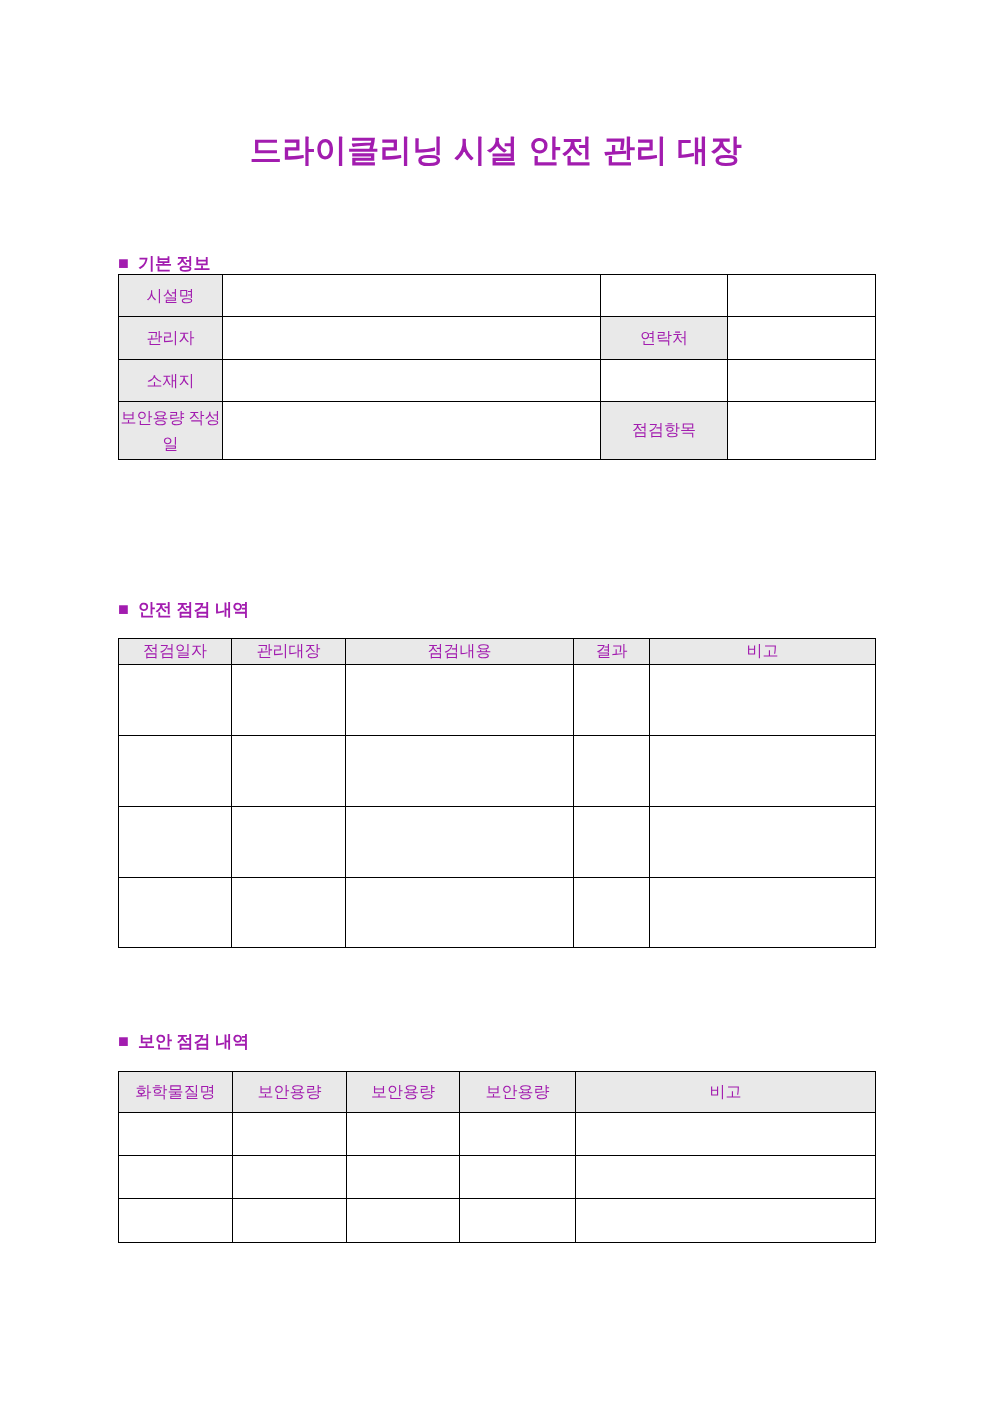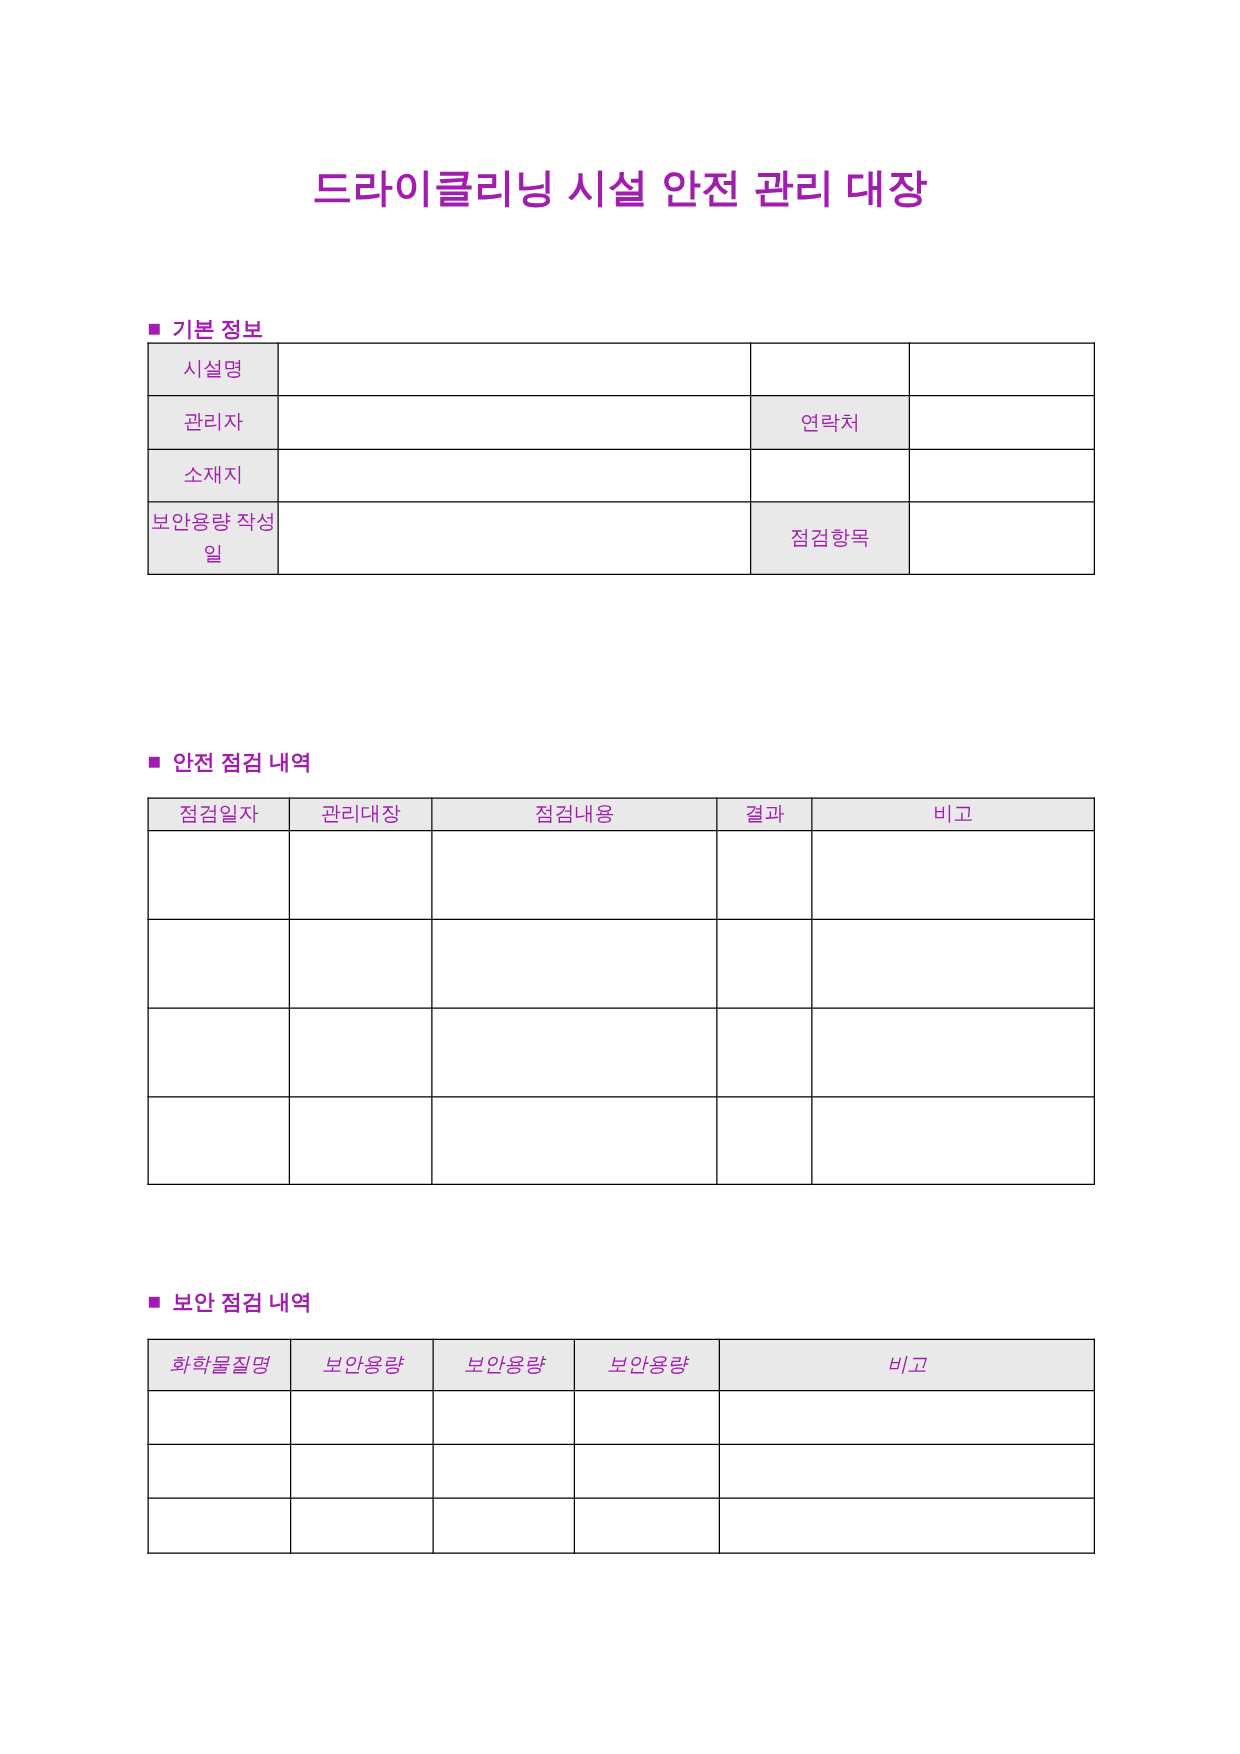--- a/index.html
+++ b/index.html
@@ -40,21 +40,21 @@
 
   table.sheet {
     position: absolute;
     left: 118px;
     width: 757px;
     border-collapse: collapse;
     table-layout: fixed;
   }
   #table-basic   { top: 274px; font-family: Liberation Serif, serif; }
   #table-safety  { top: 638px; }
-  #table-storage { top: 1071px; font-style: italic; }
+  #table-storage { top: 1071px; }
 
   .sheet td, .sheet th {
     border: 1.5px solid #000000;
     font-size: 16px;
     font-weight: 400;
     text-align: center;
     vertical-align: middle;
     padding: 0;
     overflow: hidden;
   }

